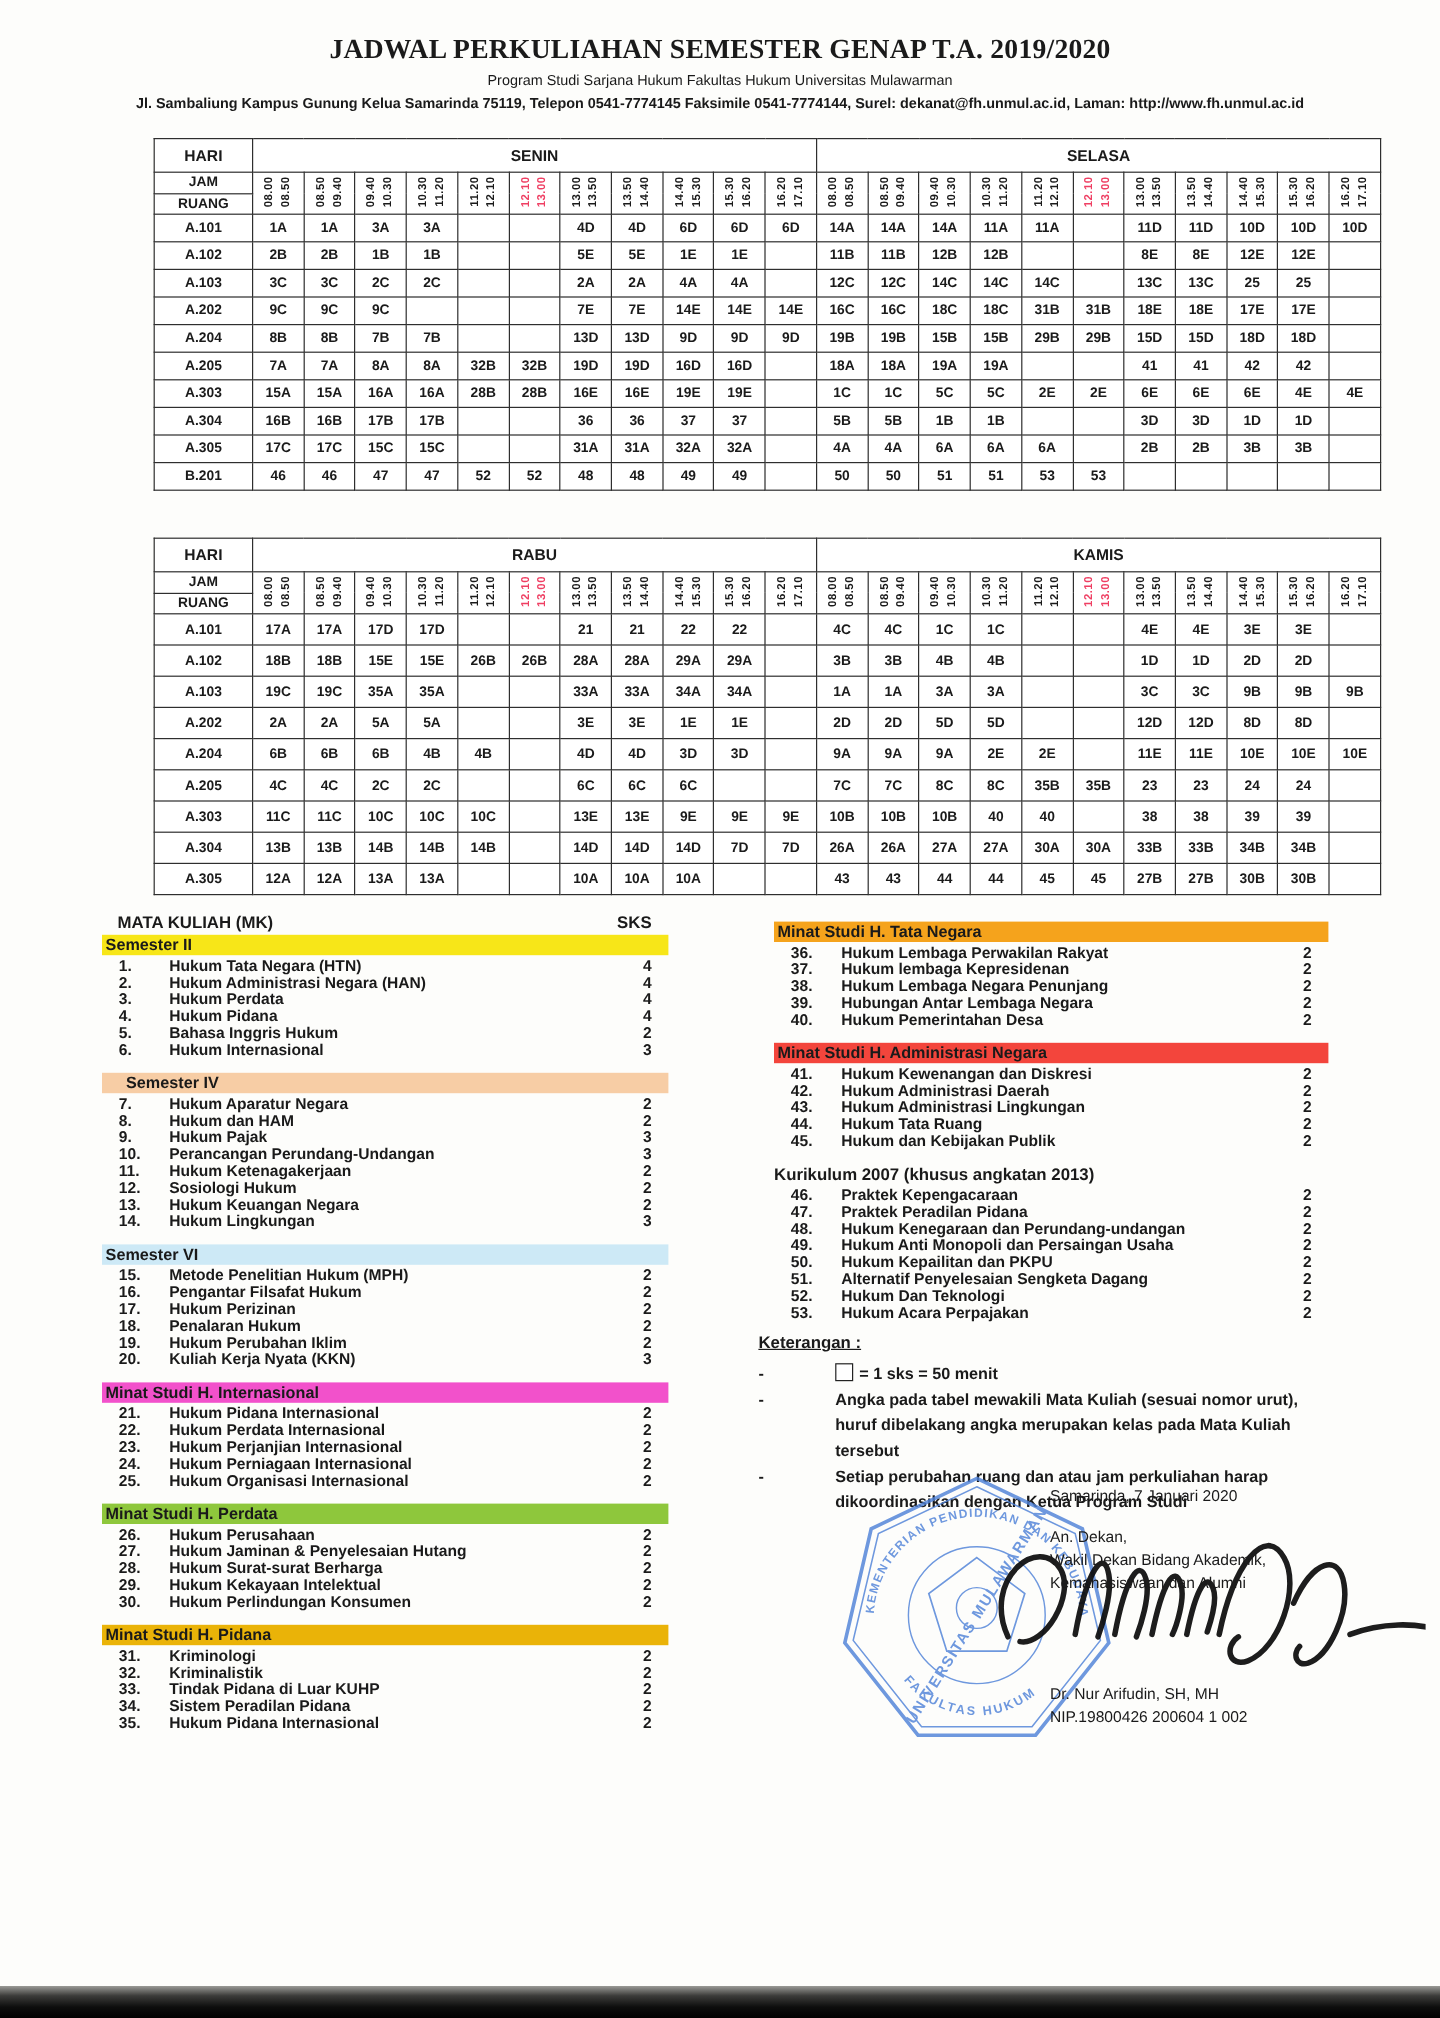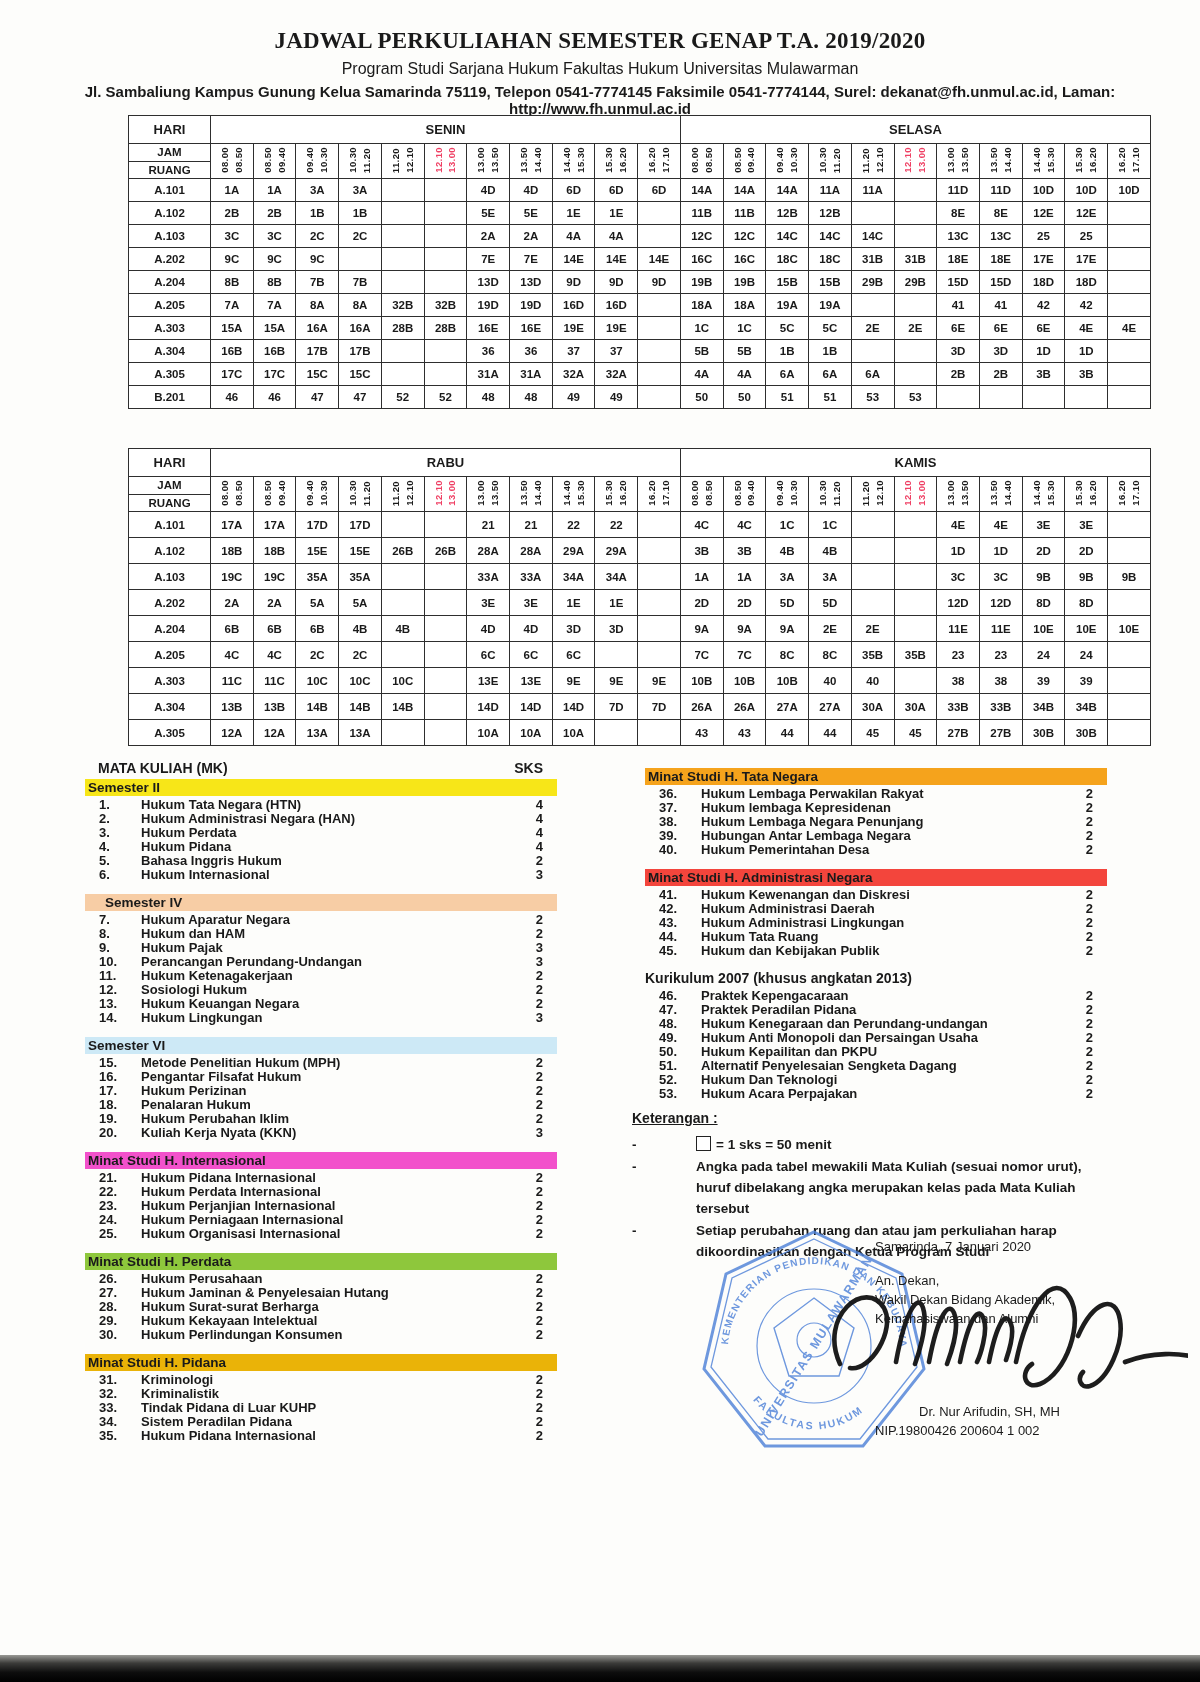--- a/index.html
+++ b/index.html
@@ -2,22 +2,22 @@
 <html><head>
 <meta charset="utf-8">
 <style>
   html,body{margin:0;padding:0;background:#e8e8e4;}
   .page{position:relative;width:1200px;height:1682px;background:#fdfdfb;margin:0 auto;
         font-family:"Liberation Sans",sans-serif;color:#1a1a1a;overflow:hidden;}
 
   
   .doc-header{position:absolute;top:28px;left:0;width:100%;text-align:center;}
   .doc-title{font-family:"Liberation Serif",serif;font-weight:bold;font-size:23px;letter-spacing:.2px;}
-  .doc-subtitle{font-size:16px;margin-top:6px;}
-  .doc-address{font-size:15px;font-weight:bold;margin-top:5px;}
+  .doc-subtitle{font-size:12px;margin-top:6px;}
+  .doc-address{font-size:12px;font-weight:bold;margin-top:5px;}
 
   
   .sched{position:absolute;left:83px;width:1023px;padding-left:45px;}
   #table1{top:115px;} #table2{top:448px;}
   table.sched-table{border-collapse:collapse;table-layout:fixed;width:1023px;}
   table.sched-table td{border:1px solid #2e2e2e;text-align:center;vertical-align:middle;
       font-weight:bold;font-size:11.5px;padding:0;overflow:hidden;background:#fff;}
   tr.hdr-day{height:28px;} tr.hdr-day td{font-size:13px;}
   tr.hdr-time{height:17px;} tr.hdr-ruang{height:17px;}
   td.side-label{font-size:12px;}
@@ -52,21 +52,21 @@
   .ket-title{font-size:14px;text-decoration:underline;margin-bottom:8px;}
   .ket-item{display:flex;line-height:21px;margin-bottom:1px;}
   .ket-item .dash{width:16px;flex:none;}
   .ket-item .ktext{flex:1;padding-left:48px;}
   .sks-box{display:inline-block;width:13px;height:13px;border:1.6px solid #222;
       vertical-align:-2px;margin-right:5px;background:#fff;}
 
   
   .sig-block{position:absolute;left:875px;top:1237px;width:300px;font-weight:normal;font-size:13px;line-height:19px;}
   .sig-date{margin-bottom:15px;}
-  .sig-name{margin-top:74px;margin-left:44px;}
+  .sig-name{margin-top:74px;}
   .stamp-svg{position:absolute;left:688px;top:1228px;opacity:.82;}
   .sign-svg{position:absolute;left:788px;top:1252px;}
 
   
   .scan-band{position:absolute;left:0;bottom:0;width:100%;height:27px;
       background:linear-gradient(to bottom,#9a9a96 0%,#3c3c3a 30%,#0d0d0d 65%,#000 100%);}
 </style>
 </head>
 <body>
 

